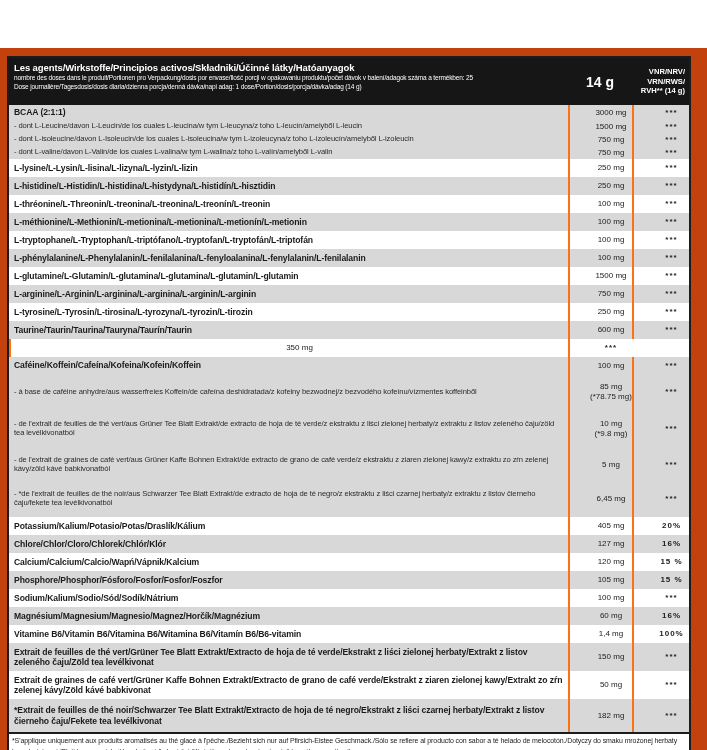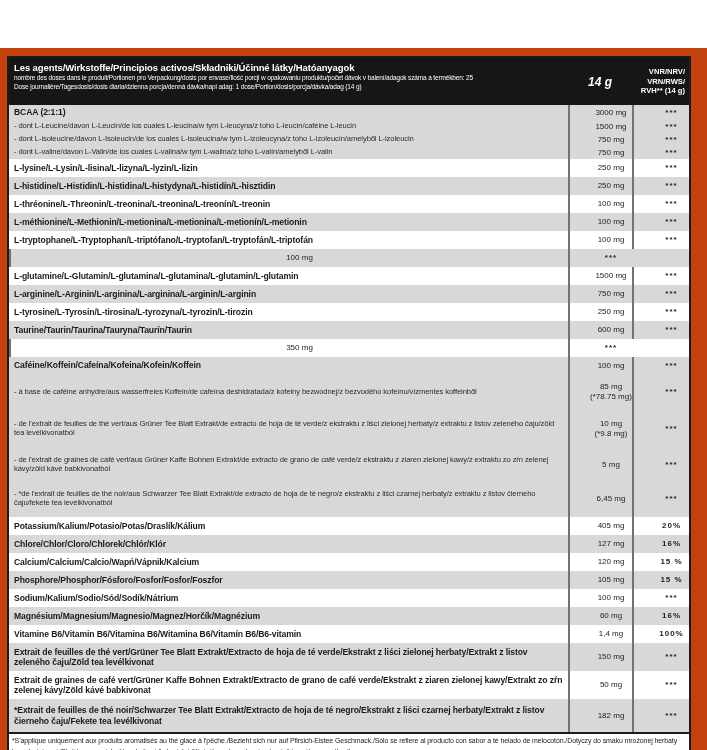--- a/index.html
+++ b/index.html
@@ -17,38 +17,38 @@
     box-sizing:border-box;
   }
   
   .hdr{
     display:grid;grid-template-columns:1fr 64px 57px;
     background:#161616;color:#ffffff;min-height:47px;
   }
   .h-name{padding:4px 2px 4px 5px;overflow:hidden;}
   .h-title{font-weight:bold;font-size:9.5px;line-height:1.25;white-space:nowrap;letter-spacing:-0.1px;}
   .h-sub{font-size:6.5px;line-height:1.35;white-space:nowrap;letter-spacing:-0.15px;}
-  .h-amt{display:flex;align-items:center;justify-content:center;font-weight:bold;font-size:12px;font-style:italic;}
+  .h-amt{display:flex;align-items:center;justify-content:center;font-weight:bold;font-size:14px;}
   .h-nrv{
     display:flex;flex-direction:column;align-items:flex-end;justify-content:center;
     font-weight:bold;font-size:7.6px;line-height:1.3;padding-right:4px;text-align:left;
   }
   
   .r{display:grid;grid-template-columns:1fr 64px 57px;background:#ffffff;}
   .r.g{background:#d8d8d8;}
   .cell{box-sizing:border-box;}
   .name{
     padding:1px 3px 1px 5px;display:flex;align-items:center;
     font-size:8.6px;line-height:1.18;letter-spacing:-0.1px;
   }
   .main .name{font-weight:bold;}
   .sub .name{font-size:7.6px;font-weight:normal;color:#2a2a2a;}
   .nowrap .name{white-space:nowrap;overflow:hidden;}
   .amt,.nrv{
-    border-left:2px solid #737373;
+    border-left:2px solid #f97316;
     display:flex;align-items:center;justify-content:center;
     text-align:center;font-size:8px;color:#222;white-space:pre-line;line-height:1.25;padding-left:20px;
   }
   .nrv{font-weight:bold;letter-spacing:1px;font-size:8px;}
   
   .hh15{min-height:15px;} .hh13{min-height:13px;} .hh18{min-height:18px;}
   .hh17{min-height:17px;} .hh36{min-height:36px;} .hh38{min-height:38px;}
   .hh33{min-height:33px;} .hh28{min-height:28px;}
   
   .foot{border-top:2px solid #1c1c1c;padding:2px 3px 3px 3px;}
@@ -73,21 +73,21 @@
         <span>RVH** (14 g)</span>
       </div>
     </div>
 
     <div class="r g main hh15">
       <div class="cell name">BCAA (2:1:1)</div>
       <div class="cell amt">3000 mg</div>
       <div class="cell nrv">***</div>
     </div>
     <div class="r g sub nowrap hh13">
-      <div class="cell name">- dont L-Leucine/davon L-Leucin/de los cuales L-leucina/w tym L-leucyna/z toho L-leucín/caféine L-leucin</div>
+      <div class="cell name">- dont L-Leucine/davon L-Leucin/de los cuales L-leucina/w tym L-leucyna/z toho L-leucín/amelyből L-leucin</div>
       <div class="cell amt">1500 mg</div>
       <div class="cell nrv">***</div>
     </div>
     <div class="r g sub nowrap hh13">
       <div class="cell name">- dont L-isoleucine/davon L-Isoleucin/de los cuales L-isoleucina/w tym L-izoleucyna/z toho L-izoleucín/amelyből L-izoleucin</div>
       <div class="cell amt">750 mg</div>
       <div class="cell nrv">***</div>
     </div>
     <div class="r g sub nowrap hh13">
       <div class="cell name">- dont L-valine/davon L-Valin/de los cuales L-valina/w tym L-walina/z toho L-valín/amelyből L-valin</div>
@@ -114,20 +114,21 @@
       <div class="cell name">L-méthionine/L-Methionin/L-metionina/L-metionina/L-metionín/L-metionin</div>
       <div class="cell amt">100 mg</div>
       <div class="cell nrv">***</div>
     </div>
     <div class="r w main hh18">
       <div class="cell name">L-tryptophane/L-Tryptophan/L-triptófano/L-tryptofan/L-tryptofán/L-triptofán</div>
       <div class="cell amt">100 mg</div>
       <div class="cell nrv">***</div>
     </div>
     <div class="r g main hh18">
+      <div class="cell name">L-phénylalanine/L-Phenylalanin/L-fenilalanina/L-fenyloalanina/L-fenylalanin/L-fenilalanin</div>
       <div class="cell amt">100 mg</div>
       <div class="cell nrv">***</div>
     </div>
     <div class="r w main hh18">
       <div class="cell name">L-glutamine/L-Glutamin/L-glutamina/L-glutamina/L-glutamin/L-glutamin</div>
       <div class="cell amt">1500 mg</div>
       <div class="cell nrv">***</div>
     </div>
     <div class="r g main hh18">
       <div class="cell name">L-arginine/L-Arginin/L-arginina/L-arginina/L-arginin/L-arginin</div>

